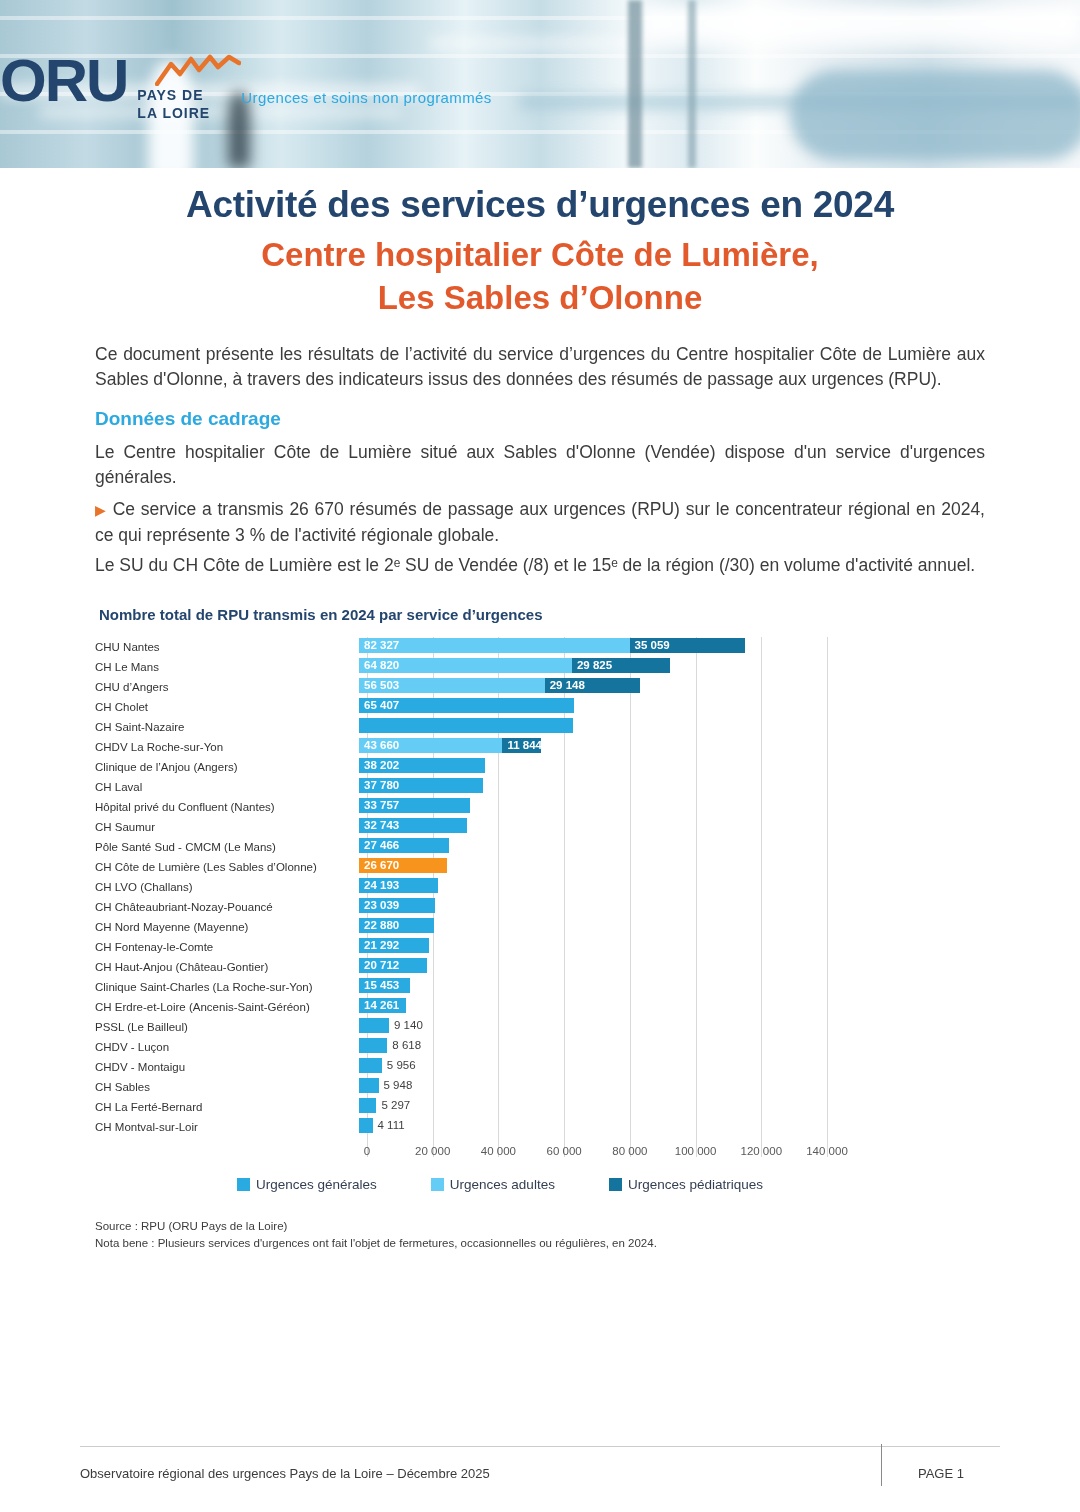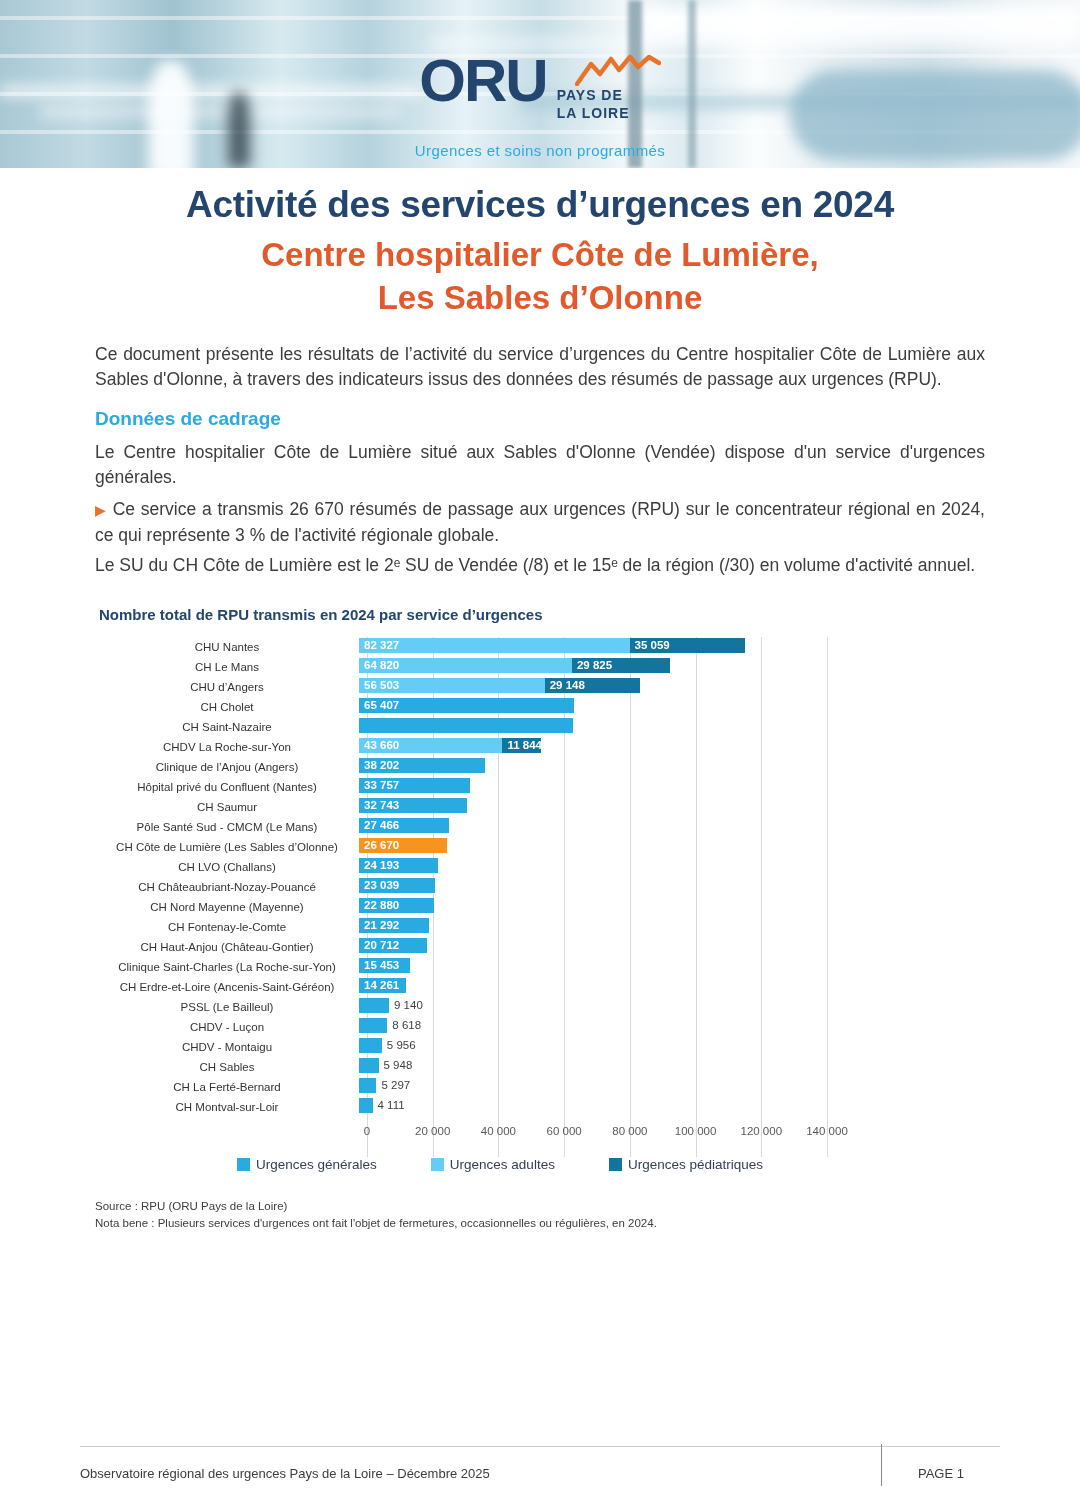--- a/index.html
+++ b/index.html
@@ -29,21 +29,21 @@
   .hero .panel-dark { left:628px; top:0; width:14px; height:168px; background:rgba(122,150,162,.75); filter:blur(2px); }
   .hero .panel-dark2 { left:688px; top:0; width:8px; height:168px; background:rgba(140,168,180,.7); filter:blur(2px); }
   .hero .person-white { left:148px; top:60px; width:46px; height:120px; background:rgba(252,254,255,.95); border-radius:40% 40% 0 0; }
   .hero .person-dark { left:228px; top:92px; width:22px; height:76px; background:rgba(58,74,84,.85); border-radius:40% 40% 10% 10%; }
   .hero .bed-blur { left:790px; top:70px; width:300px; height:90px; background:rgba(142,183,201,.75); border-radius:50px; }
   .hero .ceiling { left:640px; top:6px; width:440px; height:36px; background:rgba(255,255,255,.9); }
 
   
   .logo-wrap {
     position:absolute; top:52px; left:0; width:100%;
-    display:flex; flex-direction:column; align-items:center;
+    display:flex; flex-direction:row; align-items:center;
   }
   .logo-row { display:flex; align-items:flex-start; }
   .logo-oru {
     font-size:60px; font-weight:700; color:#24466e; letter-spacing:-2px; line-height:.95;
   }
   .logo-right { margin-left:10px; padding-top:2px; }
   .logo-zigzag { display:block; margin-left:18px; }
   .logo-region {
     font-size:14px; font-weight:700; color:#24466e; letter-spacing:1px; line-height:1.25; margin-top:1px;
   }
@@ -72,21 +72,21 @@
   .p3 { margin-top:5px; }
 
   
   .chart { margin-top:28px; width:890px; margin-left:auto; margin-right:auto; }
   .chart-title { font-size:15px; font-weight:700; color:#24466e; margin-left:4px; }
   .chart-body { position:relative; margin-top:14px; }
   .gridlines { position:absolute; left:272px; top:0; width:460px; height:520px; z-index:0; }
   .gridline { position:absolute; top:0; bottom:0; width:1px; background:#d9d9d9; }
   .chart-row { position:relative; display:flex; align-items:center; height:20px; z-index:1; }
   .row-label {
-    width:264px; text-align:center;
+    width:264px; text-align:left;
     font-size:11.5px; color:#333333; white-space:nowrap;
   }
   .row-plot { position:relative; width:460px; height:18px;text-decoration:underline; }
   .bar-seg { position:absolute; top:0; height:15px; }
   .bar-val {
     position:absolute; top:0; line-height:15px; font-size:11.5px; white-space:nowrap;
   }
   .bar-val.inside { color:#ffffff; font-weight:700; }
   .bar-val.outside { color:#3f3f3f; font-weight:400; }
   .axis { position:relative; margin-left:272px; width:460px; height:24px; margin-top:4px; }
@@ -230,20 +230,27 @@
               </div>
             </div>
             <div class="chart-row">
               <div class="row-label">Clinique de l’Anjou (Angers)</div>
               <div class="row-plot">
                 <div class="bar-seg" style="left: 0%; width: 27.2871%; background: rgb(41, 171, 226);"></div>
                 <div class="bar-val inside" style="left: calc(0% + 5px);">38 202</div>
               </div>
             </div>
             <div class="chart-row">
+              <div class="row-label">CH Laval</div>
+              <div class="row-plot">
+                <div class="bar-seg" style="left: 0%; width: 26.9857%; background: rgb(41, 171, 226);"></div>
+                <div class="bar-val inside" style="left: calc(0% + 5px);">37 780</div>
+              </div>
+            </div>
+            <div class="chart-row">
               <div class="row-label">Hôpital privé du Confluent (Nantes)</div>
               <div class="row-plot">
                 <div class="bar-seg" style="left: 0%; width: 24.1121%; background: rgb(41, 171, 226);"></div>
                 <div class="bar-val inside" style="left: calc(0% + 5px);">33 757</div>
               </div>
             </div>
             <div class="chart-row">
               <div class="row-label">CH Saumur</div>
               <div class="row-plot">
                 <div class="bar-seg" style="left: 0%; width: 23.3879%; background: rgb(41, 171, 226);"></div>

